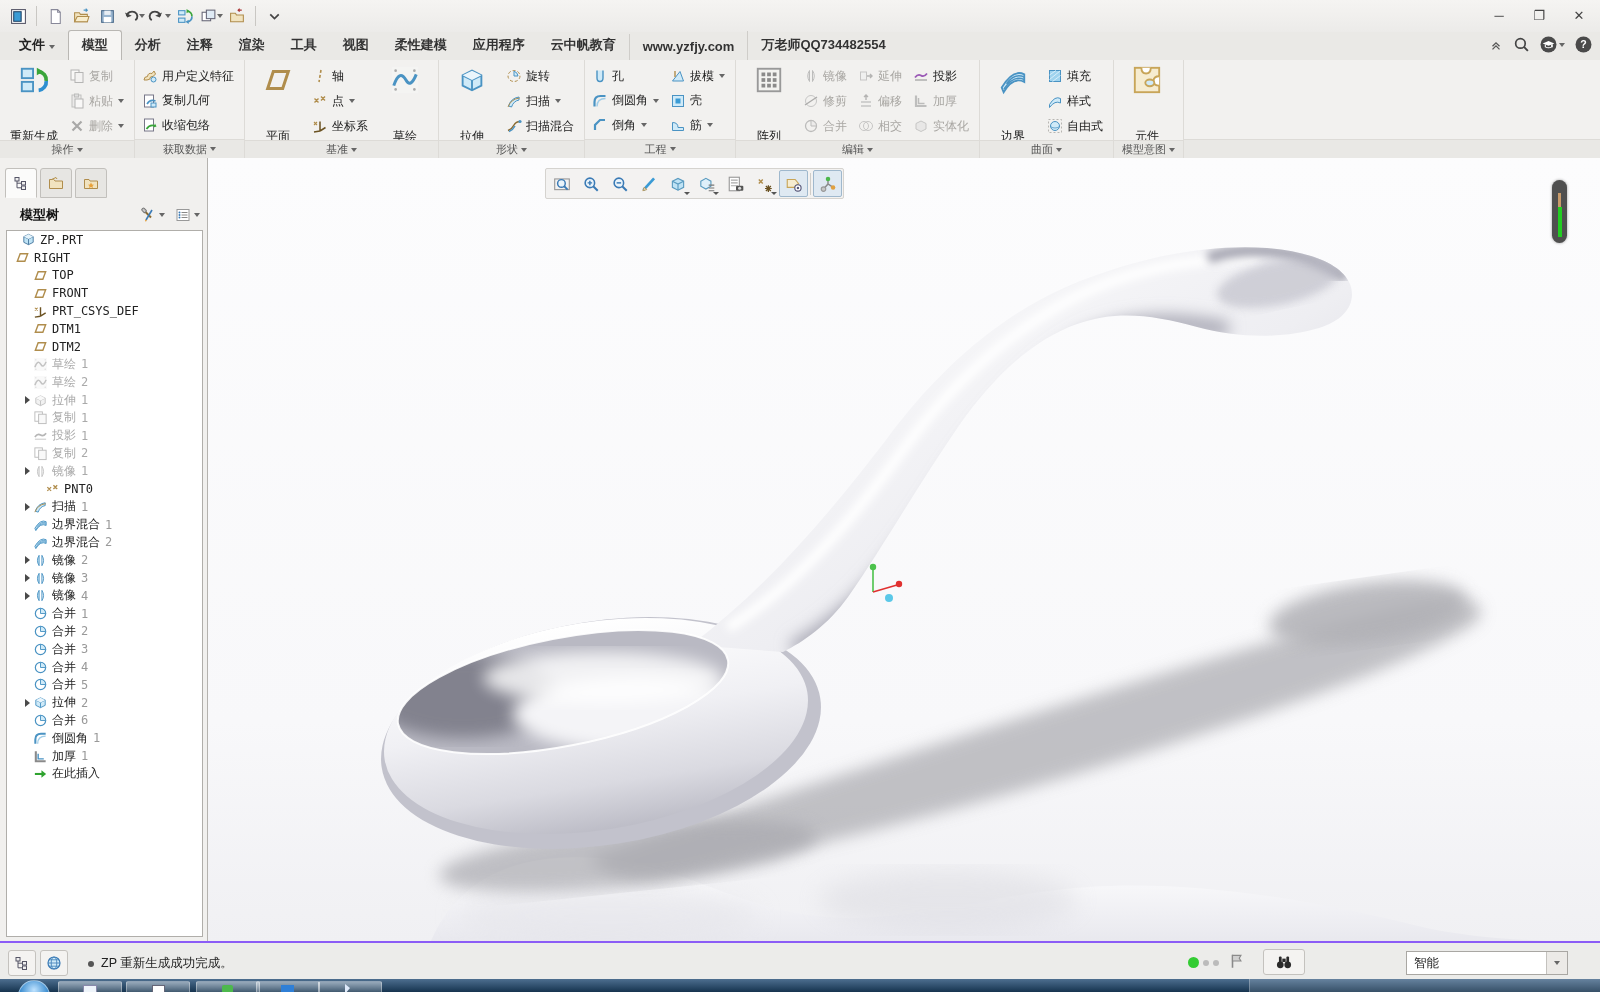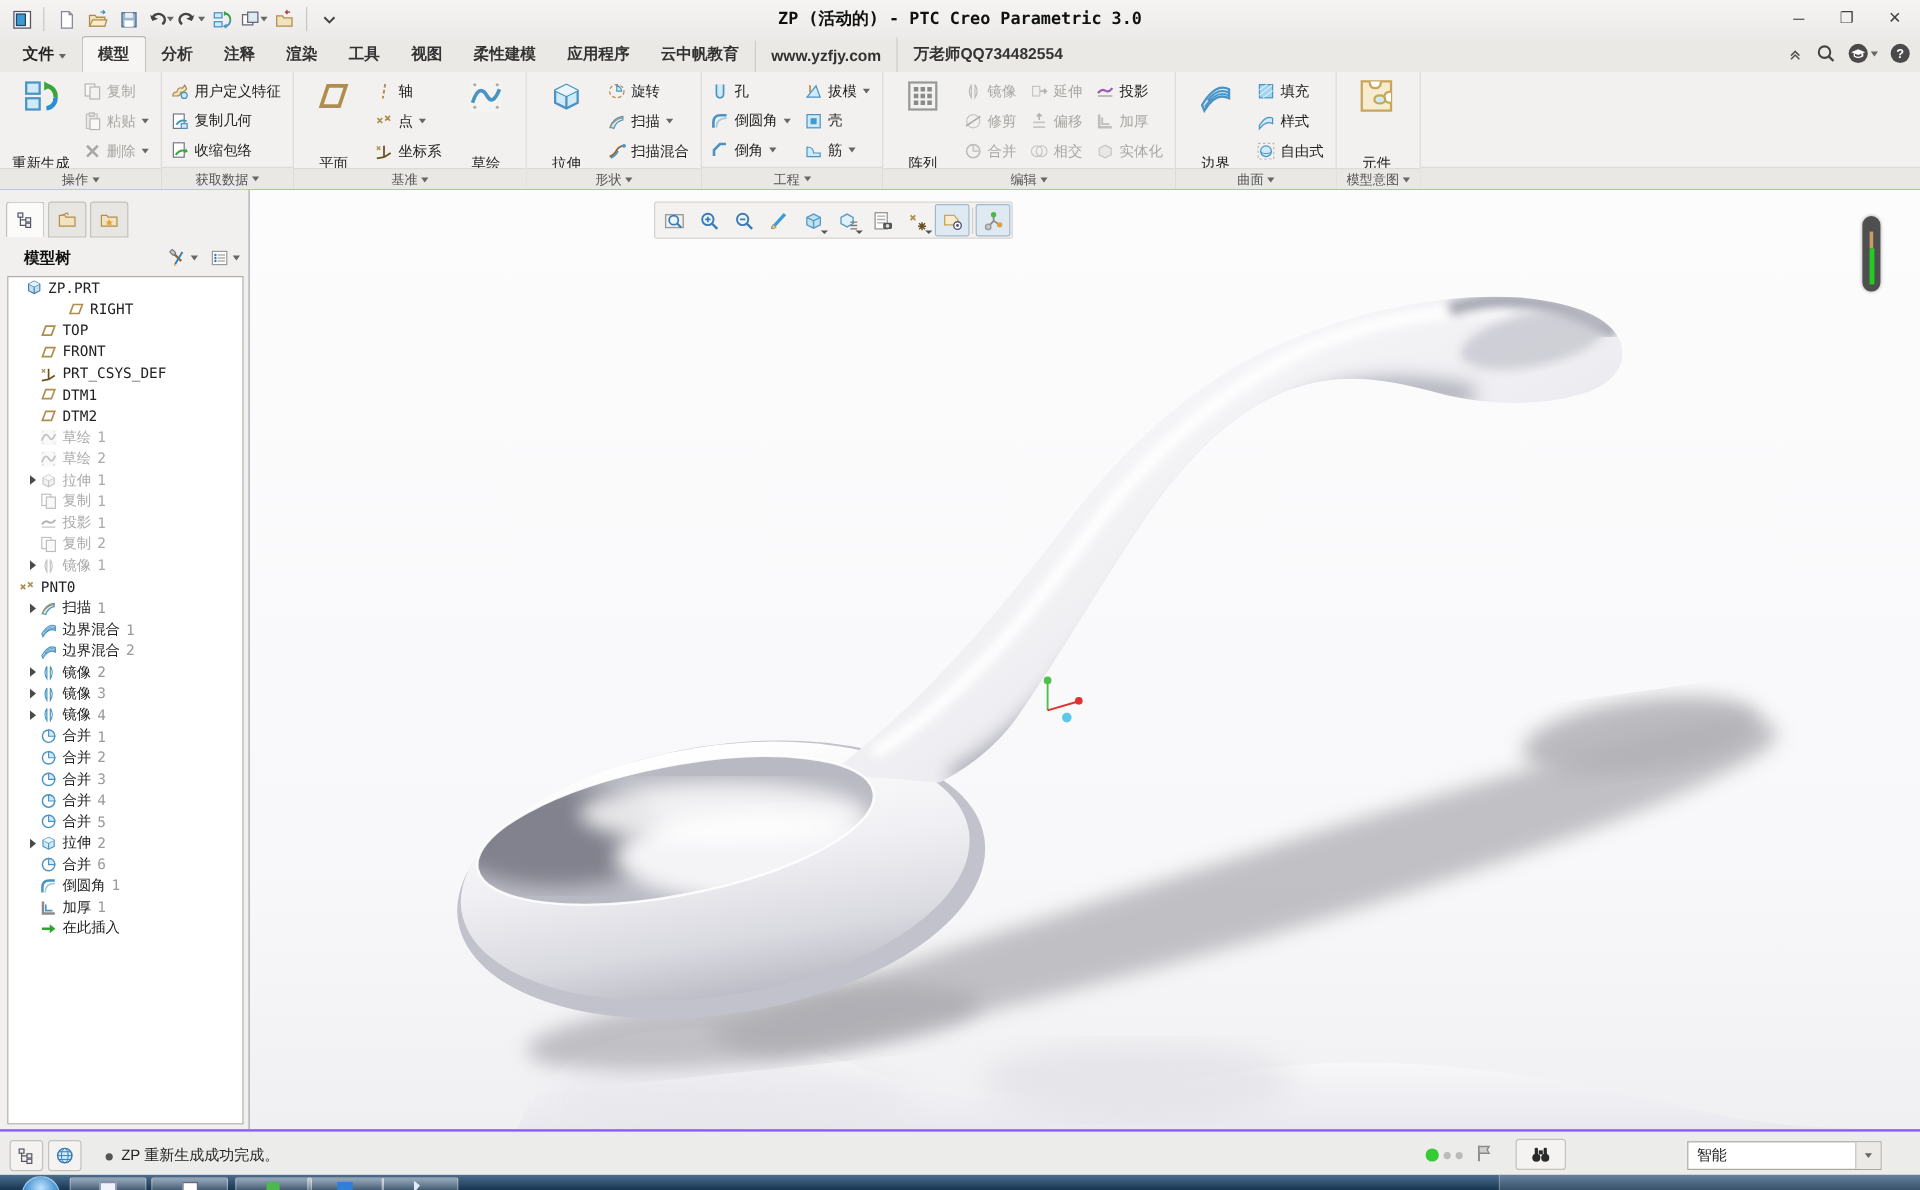--- a/index.html
+++ b/index.html
@@ -174,21 +174,20 @@
       </div>
       <div class="vsep"></div>
       <div class="qabtn">
         <span class="ic " style="width:17px;height:17px">
           <svg viewBox="0 0 16 16" width="17" height="17">
             <path d="M4 6 L8 10 L12 6" fill="none" stroke="#444" stroke-width="1.6"></path>
           </svg>
         </span>
       </div>
     </div>
-  <div id="title">ZP (活动的) - PTC Creo Parametric 3.0</div>
   <div class="winctl">
     <div class="wbtn">─</div>
     <div class="wbtn">❐</div>
     <div class="wbtn">✕</div>
   </div>
 </div>
 
 <div class="bar" id="tabbar">
     <div class="tab filetab"><span>文件</span> <span class="caret"></span></div>
     <div class="tab active">模型</div>
@@ -755,21 +754,21 @@
           <span class="noarrow"></span>
           <span class="ic " style="width:15px;height:15px">
             <svg viewBox="0 0 16 16" width="15" height="15">
               <path d="M3 5 L8 2.5 L13 5 L13 11 L8 13.5 L3 11 Z" fill="#bfe3f5" stroke="#4a7aa0"></path>
               <path d="M3 5 L8 7.5 L13 5 M8 7.5 L8 13.5" fill="none" stroke="#4a7aa0"></path>
               <path d="M3 5 L8 2.5 L13 5 L8 7.5 Z" fill="#e4f3fb"></path>
             </svg>
           </span>
           <span class="tlabel" style="margin-left:4px">ZP.PRT</span>
         </div>
-        <div class="trow" style="padding-left: 21px; margin-left: 20px;">
+        <div class="trow" style="padding-left: 0;">
           <span class="noarrow"></span>
           <span class="ic " style="width:15px;height:15px">
             <svg viewBox="0 0 16 16" width="15" height="15">
               <path d="M2.5 12 L5.5 4 L13.5 4 L10.5 12 Z" fill="none" stroke="#b08d4c" stroke-width="1.5"></path>
             </svg>
           </span>
           <span class="tlabel" style="margin-left:4px">RIGHT</span>
         </div>
         <div class="trow" style="padding-left: 18px;">
           <span class="noarrow"></span>
@@ -896,21 +895,21 @@
           <span class="arrow"></span>
           <span class="ic dis" style="width:15px;height:15px">
             <svg viewBox="0 0 16 16" width="15" height="15">
               <path d="M6.5 2.5 Q3 8 6.5 13.5 L6.5 2.5" fill="#cfeaf8" stroke="#4a93c3"></path>
               <path d="M9.5 2.5 Q13 8 9.5 13.5 L9.5 2.5" fill="#fff" stroke="#4a93c3"></path>
             </svg>
           </span>
           <span class="tlabel" style="margin-left:4px">镜像</span>
           <span class="tnum">1</span>
         </div>
-        <div class="trow" style="padding-left: 0;">
+        <div class="trow" style="padding-left: 30px;">
           <span class="noarrow"></span>
           <span class="ic " style="width:15px;height:15px">
             <svg viewBox="0 0 16 16" width="15" height="15">
               <path d="M2.5 5.5 l4 4 m0 -4 l-4 4 M9 3.5 l4 4 m0 -4 l-4 4" stroke="#b08d4c" stroke-width="1.4" fill="none"></path>
             </svg>
           </span>
           <span class="tlabel" style="margin-left:4px">PNT0</span>
         </div>
         <div class="trow" style="padding-left: 18px;">
           <span class="arrow"></span>

